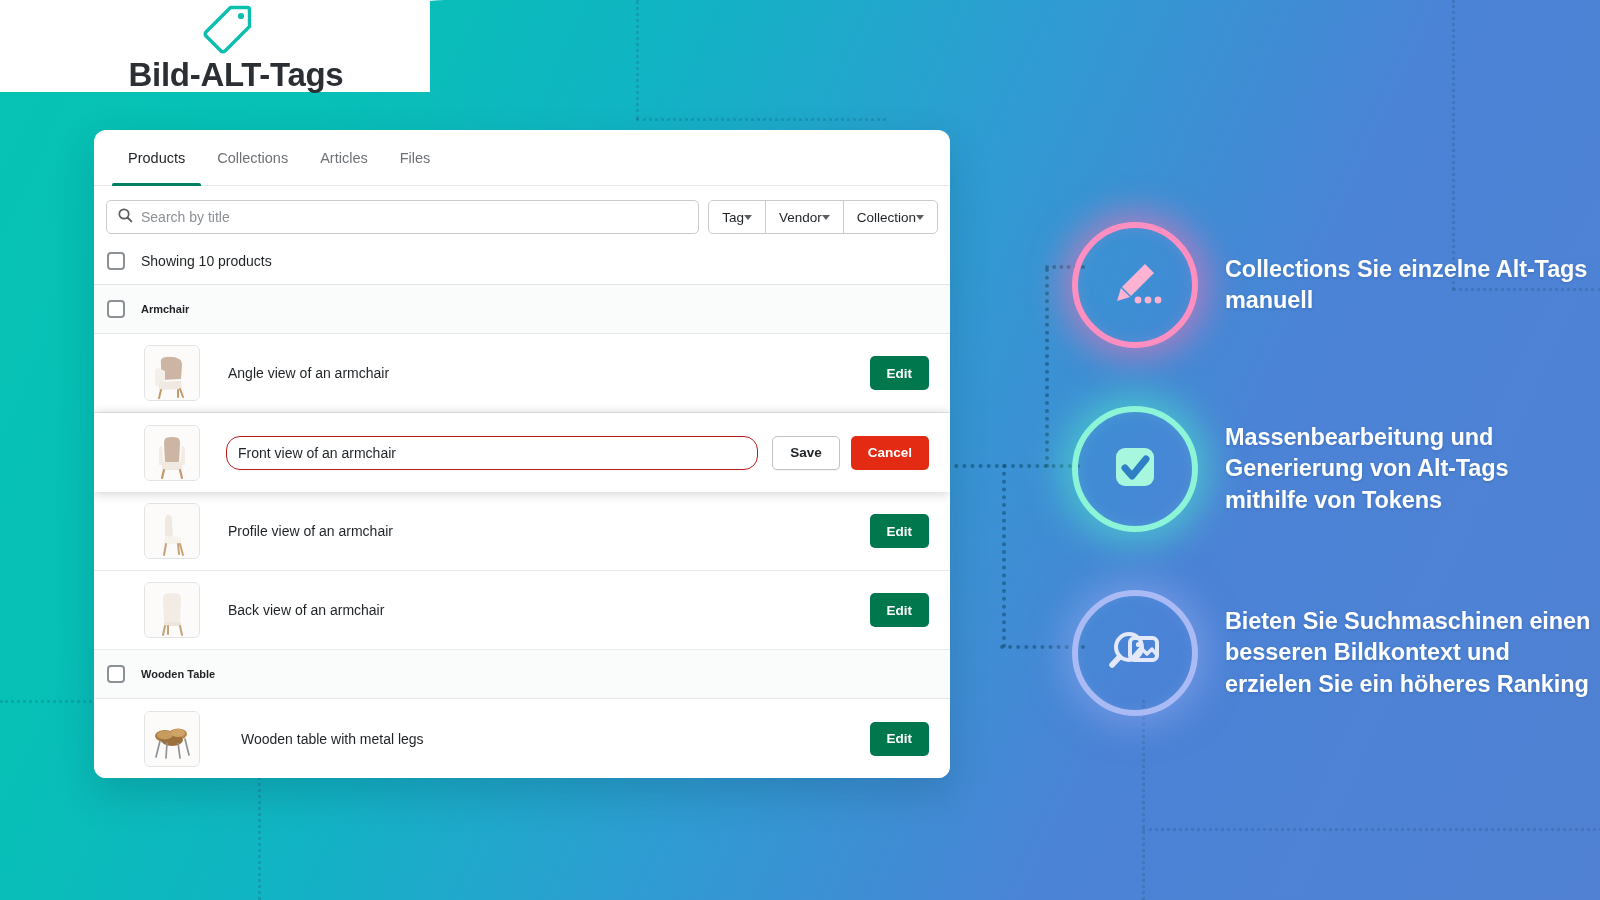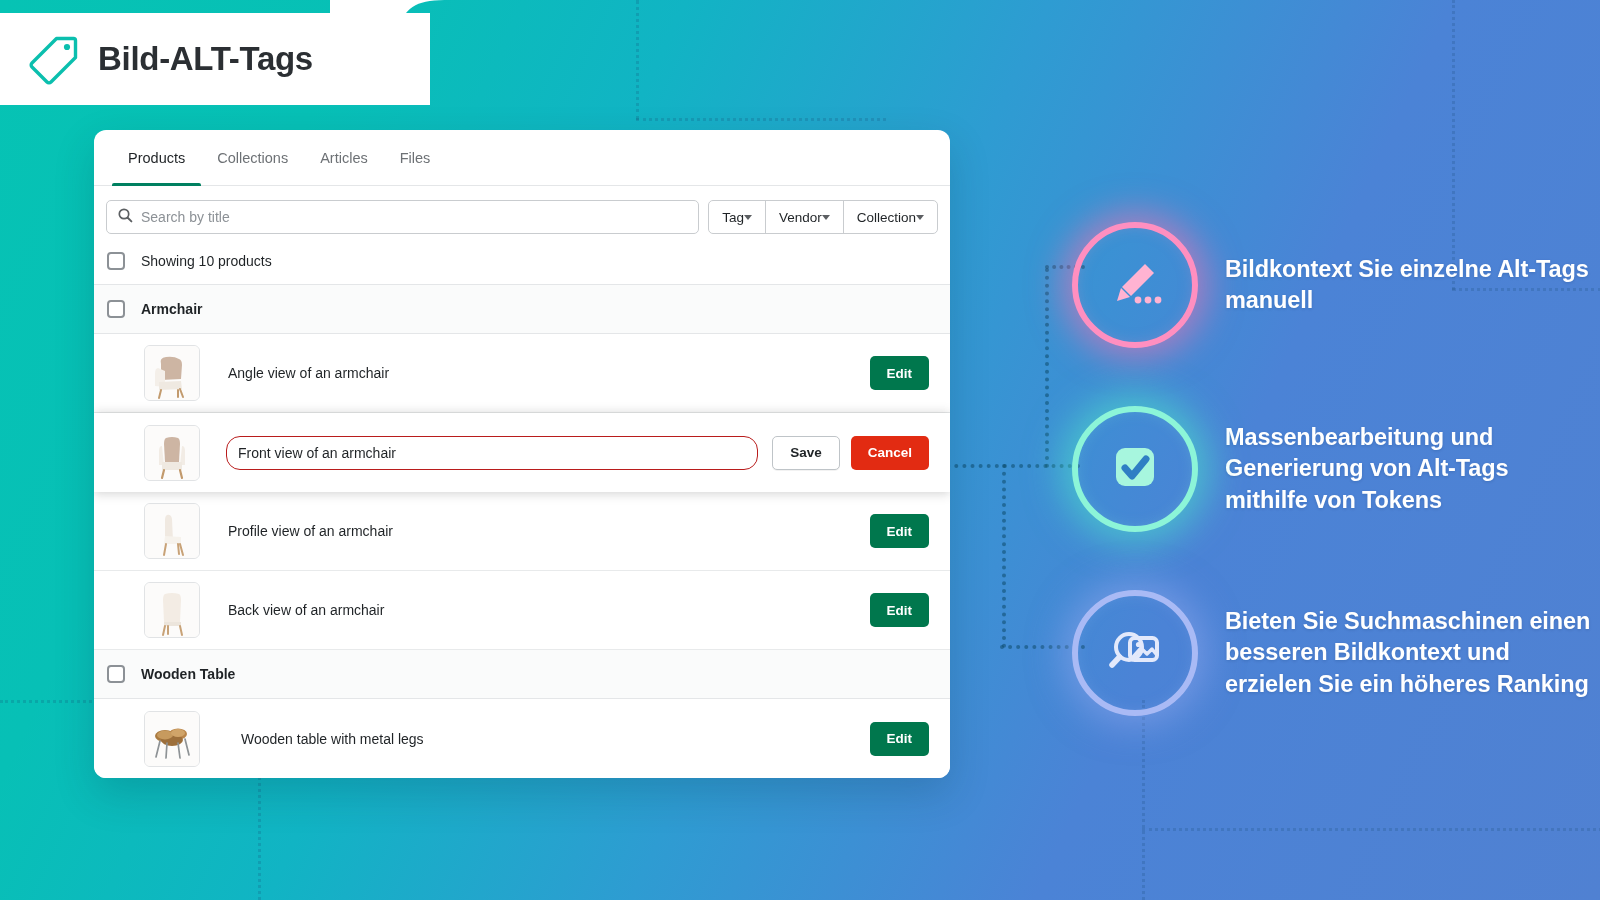--- a/index.html
+++ b/index.html
@@ -33,28 +33,29 @@
     border-color: rgba(20,70,110,0.20);
     border-width: 0;
     pointer-events: none;
   }
   .dp-h { border-top-width: 3px; }
   .dp-v { border-left-width: 3px; }
 
   
   #header {
     position: absolute;
-    top: 13px; left: 0;
+    top: 0; left: 0;
     width: 430px;
     height: 92px;
     background: #ffffff;
     display: flex;
     align-items: center;
     padding-left: 26px;
     z-index: 6;
+    flex-direction: column;
   }
   #header-curve {
     position: absolute;
     top: 0;
     left: 330px;
     width: 120px;
     height: 120px;
     z-index: 5;
   }
   #header-title {
@@ -184,21 +185,21 @@
 
   
   .group-row {
     display: flex;
     align-items: center;
     gap: 16px;
     padding: 15px 12px 15px 13px;
     background: #fafbfb;
     border-bottom: 1px solid #e4e6e8;
   }
-  .group-title { font-size: 14px; font-weight: bold; color: #1f2326; }
+  .group-title { font-size: 11px; font-weight: bold; color: #1f2326; }
 
   
   .img-row {
     display: flex;
     align-items: center;
     padding: 10px 21px 10px 50px;
     border-bottom: 1px solid #e8eaeb;
     background: #fff;
     min-height: 79px;
   }
@@ -489,21 +490,21 @@
         <span>
           <svg width="62" height="62" viewBox="0 0 62 62">
             <path d="M41 12 l9 9 l-23 23 l-9 -9 z" fill="#ffb3d2"></path>
             <path d="M17 36 l9 9 l-13 4 z" fill="#ffb3d2"></path>
             <circle cx="34" cy="48" r="3.4" fill="#ffb3d2"></circle>
             <circle cx="44" cy="48" r="3.4" fill="#ffb3d2"></circle>
             <circle cx="54" cy="48" r="3.4" fill="#ffb3d2"></circle>
           </svg>
         </span>
       </div>
-      <div class="feature-text">Bildkontext Sie einzelne Alt-Tags manuell</div>
+      <div class="feature-text">Collections Sie einzelne Alt-Tags manuell</div>
     </div>
 
     <div class="feature">
       <div class="glow-circle" style="color:#8cf5d8; box-shadow:0 0 36px 11px rgba(79,236,200,0.55), inset 0 0 18px rgba(140,245,216,0.3);">
         <div class="ring"></div>
         <span>
           <svg width="58" height="58" viewBox="0 0 58 58">
             <rect x="10" y="10" width="38" height="38" rx="9" fill="#a7f6de"></rect>
             <path d="M19 30 l7 8 l14 -17" fill="none" stroke="#2f7fc4" stroke-width="7" stroke-linecap="round" stroke-linejoin="round"></path>
           </svg>

